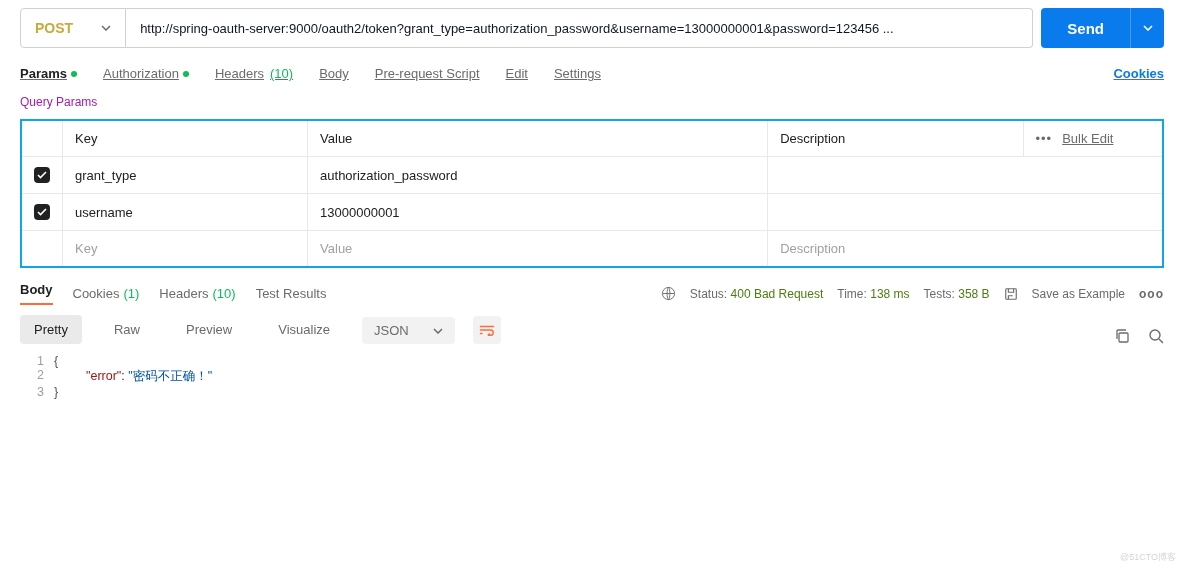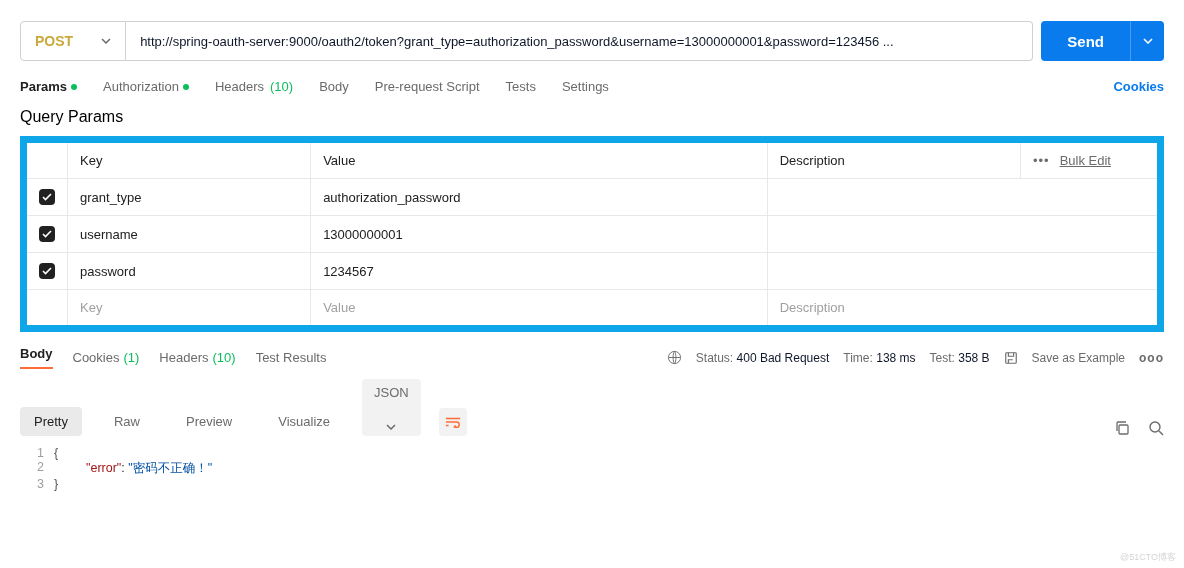--- a/index.html
+++ b/index.html
@@ -1,55 +1,55 @@
 <!DOCTYPE html>
 <html><head>
 <meta charset="utf-8">
 <style>
 * { box-sizing: border-box; margin: 0; padding: 0; font-family: -apple-system, BlinkMacSystemFont, "Segoe UI", Helvetica, Arial, sans-serif; }
 body { background: #fff; font-size: 13px; color: #212121; width: 1184px; height: 568px; overflow: hidden; }
-.container { padding: 21px 20px; }
+.container { padding: 8px 20px; }
 .urlbar { display: flex; gap: 8px; margin-bottom: 12px; }
 .method-box { display: flex; align-items: center; border: 1px solid #d0d0d0; border-radius: 4px 0 0 4px; padding: 0 14px; height: 40px; cursor: pointer; }
 .method-label { color: #c9a93a; font-weight: 700; font-size: 14px; margin-right: 28px; }
 .chev { width: 10px; height: 6px; }
 .url-input { flex: 1; border: 1px solid #d0d0d0; border-left: none; padding: 0 14px; font-size: 13px; color: #0f172a; height: 40px; border-radius: 0 4px 4px 0; margin-left:-8px; white-space:nowrap; overflow:hidden; text-overflow:ellipsis; }
 .send-group { display:flex; }
 .send-btn { background: #097bed; color: #fff; border: none; padding: 0 26px; font-size: 15px; font-weight: 600; border-radius: 4px 0 0 4px; height: 40px; cursor: pointer; }
 .send-caret { background:#097bed; border:none; border-left:1px solid rgba(255,255,255,0.25); height:40px; width:34px; display:flex; align-items:center; justify-content:center; border-radius:0 4px 4px 0; cursor:pointer;}
-.tabs-row { display: flex; gap: 26px; align-items: center; padding: 6px 0 10px 0; font-size: 13px; color: #6b6b6b; }
+.tabs-row { display: flex; gap: 26px; align-items: center; padding: 6px 0 10px 0; font-size: 13px; color: #6b6b6b; text-decoration: underline; }
 .tab { cursor: pointer; display:flex; align-items:center; gap:4px;}
 .tab.active { color: #212121; font-weight: 600; }
 .dot { width: 6px; height: 6px; border-radius: 50%; background: #0bbd5b; display:inline-block; }
 .headers-count { color: #0bbd5b; margin-left: 2px; }
 .right-link { margin-left: auto; color: #097bed; font-weight: 600; cursor: pointer; }
-.subhead { color: #000000; font-size: 16px; margin: 4px 0 8px 0; }
-.ptable { width: 100%; border: 7px solid #0ea5e9; border-radius: 4px; border-collapse: collapse; margin-top: 10px;}
+.subhead { color: #a21caf; font-size: 12px; margin: 4px 0 8px 0; }
+.ptable { width: 100%; border: 2px solid #0ea5e9; border-radius: 4px; border-collapse: collapse; margin-top: 10px;}
 .ptable th, .ptable td { border: 1px solid #e8e8e8; padding: 10px 12px; text-align: left; font-weight: 400; font-size: 13px; }
 .ptable th { color:#212121; }
 .ptable td.chk { width: 40px; text-align:center; }
 .chkbox { width: 16px; height: 16px; border-radius: 4px; background: #212121; display: inline-flex; align-items:center; justify-content:center; cursor:pointer;}
 .chkbox svg { width: 10px; height: 8px; }
 .ptable td.isplaceholder, .ptable th.isplaceholder { color:#a0a0a0;}
 .th-actions { width: 140px; text-align: center; }
 .bulk { color:#6b6b6b; margin-left:10px;text-decoration:underline;}
 .dots3 { color:#6b6b6b; letter-spacing:1px;}
 .resp-sep { height:14px; }
 .resp-tabs { display:flex; align-items:center; gap:20px; font-size:13px; color:#6b6b6b; margin-bottom:6px;}
 .resp-tab { cursor:pointer; display:flex; align-items:center; gap:4px;}
 .resp-tab.active { color:#212121; font-weight:600; border-bottom:2px solid #ff6c37; padding-bottom:6px;}
 .resp-cnt { color:#0bbd5b;}
 .resp-meta { margin-left:auto; display:flex; align-items:center; gap:14px; color:#6b6b6b; font-size:12px;}
-.resp-meta .val { color:#0f172a; }
+.resp-meta .val { color:#4d7c0f; }
 .globe-icon { width:15px; height:15px; stroke:#6b6b6b; fill:none;}
 .save-ex { display:flex; align-items:center; gap:14px; color:#6b6b6b; cursor:pointer;}
 .resp-tools { display:flex; align-items:flex-end; gap:18px; color:#6b6b6b; padding:4px 0 10px 0;}
 .pill { padding:7px 14px; border-radius:4px; cursor:pointer; }
 .pill.active { background:#eaeaea; color:#212121;}
-.json-sel { display:flex; align-items:center; gap:24px; background:#f2f2f2; padding:6px 12px; border-radius:4px; cursor:pointer;flex-direction:column;}
+.json-sel { display:flex; align-items:center; gap:24px; background:#f2f2f2; padding:6px 12px; border-radius:4px; cursor:pointer;}
 .wrap-icon { width:28px; height:28px; display:flex;align-items:center;justify-content:center; border-radius:4px; background:#f2f2f2; cursor:pointer;}
 .tool-right { margin-left:auto; display:flex; gap:18px;}
 .code { font-family: ui-monospace,Menlo,Consolas,monospace; font-size:12.5px; padding-left:4px;}
 .code .ln { display:flex; }
 .code .gut { width:30px; color:#9e9e9e; text-align:right; padding-right:10px; user-select:none;}
 .code .brace { color:#555;}
 .code .key { color:#a31515;}
 .code .str { color:#0451a5;}
 .watermark { position:absolute; right:8px; bottom:4px; font-size:9px; color:#d4d4d4;}
 </style>
@@ -83,21 +83,21 @@
     <div class="tab">
         <span>Authorization</span>
         <span class="dot"></span>
       </div>
     <div class="tab">
         <span>Headers</span>
         <span class="headers-count">(10)</span>
       </div>
     <div class="tab">Body</div>
     <div class="tab">Pre-request Script</div>
-    <div class="tab">Tests</div>
+    <div class="tab">Edit</div>
     <div class="tab">Settings</div>
     <div class="right-link">Cookies</div>
   </div>
 
   <div class="subhead">Query Params</div>
 
   <table class="ptable">
     <thead>
       <tr>
         <th class="chk"></th>
@@ -122,30 +122,20 @@
         <td class="chk"><span class="chkbox">
               <svg viewBox="0 0 10 8">
                 <path d="M1 4l2.5 2.5L9 1" stroke="#fff" stroke-width="1.6" fill="none"></path>
               </svg>
             </span></td>
         <td>username</td>
         <td>13000000001</td>
         <td colspan="2"></td>
       </tr>
       <tr>
-        <td class="chk"><span class="chkbox">
-              <svg viewBox="0 0 10 8">
-                <path d="M1 4l2.5 2.5L9 1" stroke="#fff" stroke-width="1.6" fill="none"></path>
-              </svg>
-            </span></td>
-        <td>password</td>
-        <td>1234567</td>
-        <td colspan="2"></td>
-      </tr>
-      <tr>
         <td class="chk"></td>
         <td class="isplaceholder">Key</td>
         <td class="isplaceholder">Value</td>
         <td colspan="2" class="isplaceholder">Description</td>
       </tr>
     </tbody>
   </table>
 
   <div class="resp-sep"></div>
 
@@ -160,21 +150,21 @@
         <span class="resp-cnt">(10)</span>
       </div>
     <div class="resp-tab">Test Results</div>
     <div class="resp-meta">
       <svg class="globe-icon" viewBox="0 0 16 16">
           <circle cx="8" cy="8" r="6.5" stroke-width="1"></circle>
           <path d="M2 8h12M8 1.5c2 2 2 11 0 13M8 1.5c-2 2-2 11 0 13" stroke-width="1"></path>
         </svg>
       <span><span>Status:</span> <span class="val">400 Bad Request</span></span>
       <span><span>Time:</span> <span class="val">138 ms</span></span>
-      <span><span>Test:</span> <span class="val">358 B</span></span>
+      <span><span>Tests:</span> <span class="val">358 B</span></span>
       <div class="save-ex">
         <svg width="14" height="14" viewBox="0 0 16 16" fill="none" stroke="#6b6b6b" stroke-width="1.3">
             <rect x="2" y="2" width="12" height="12" rx="1"></rect>
             <path d="M5 2v4h6V2M5 14v-4h5"></path>
           </svg>
         <span>Save as Example</span>
       </div>
       <span class="dots3" style="font-weight:700;">ooo</span>
     </div>
   </div>

